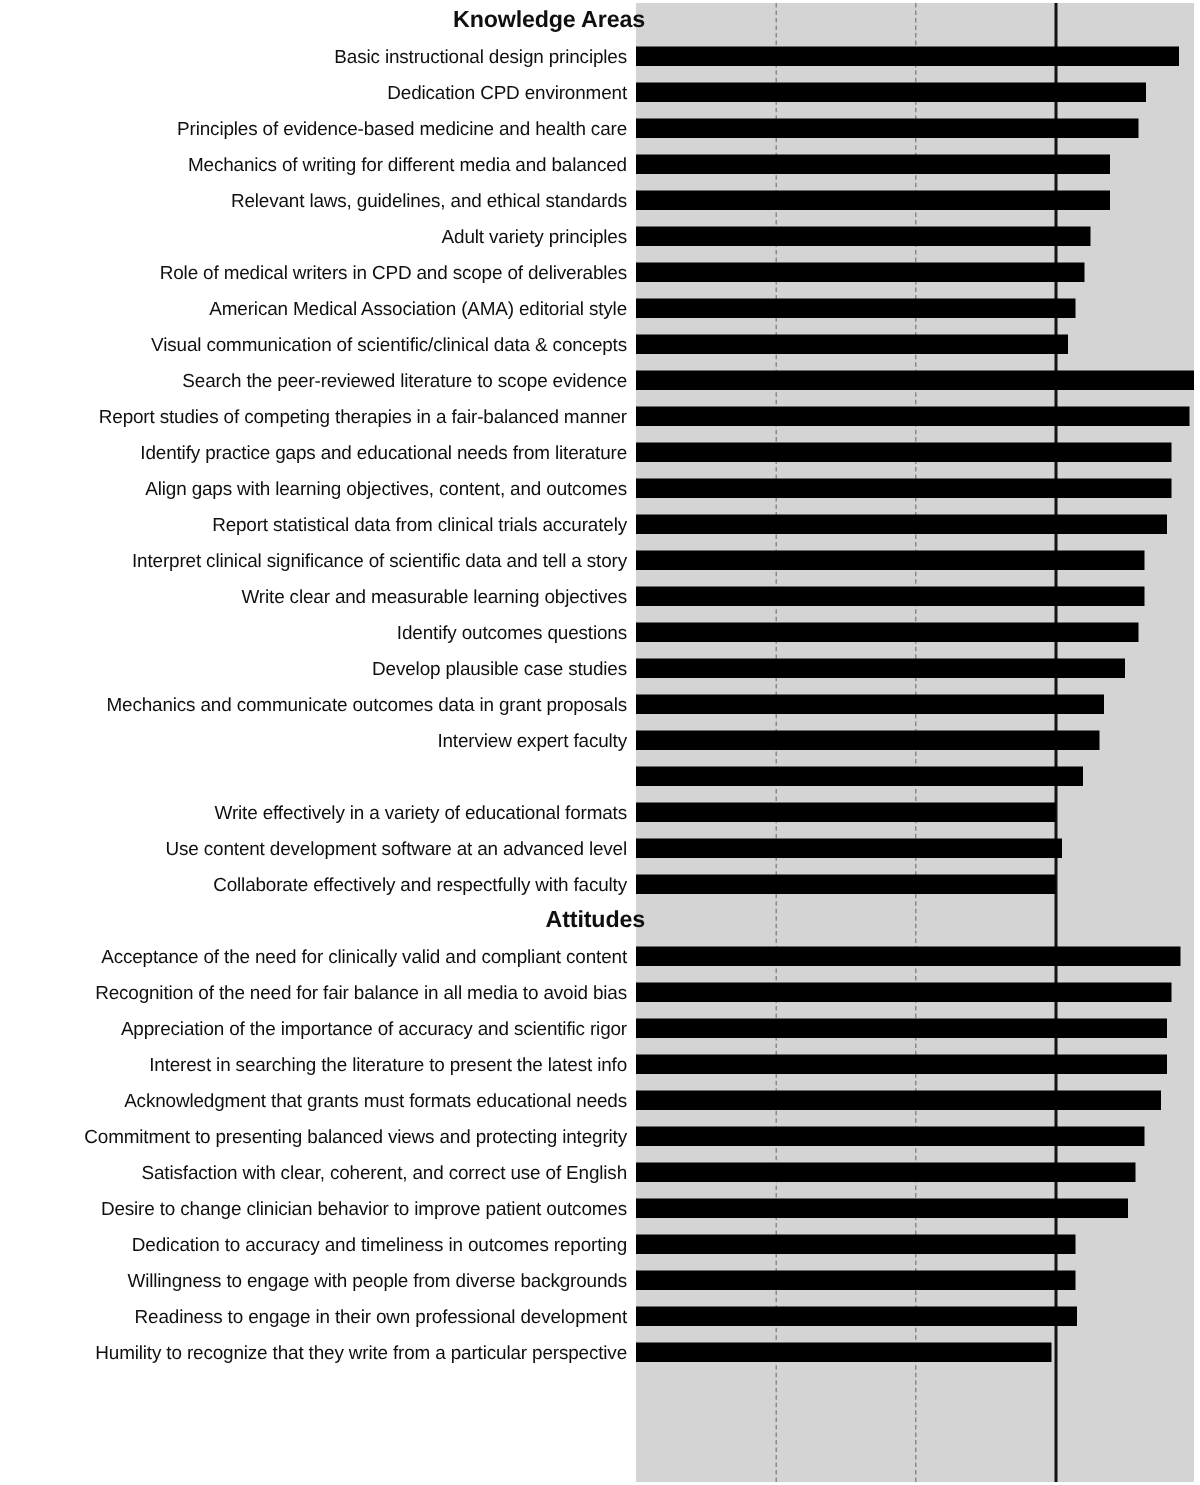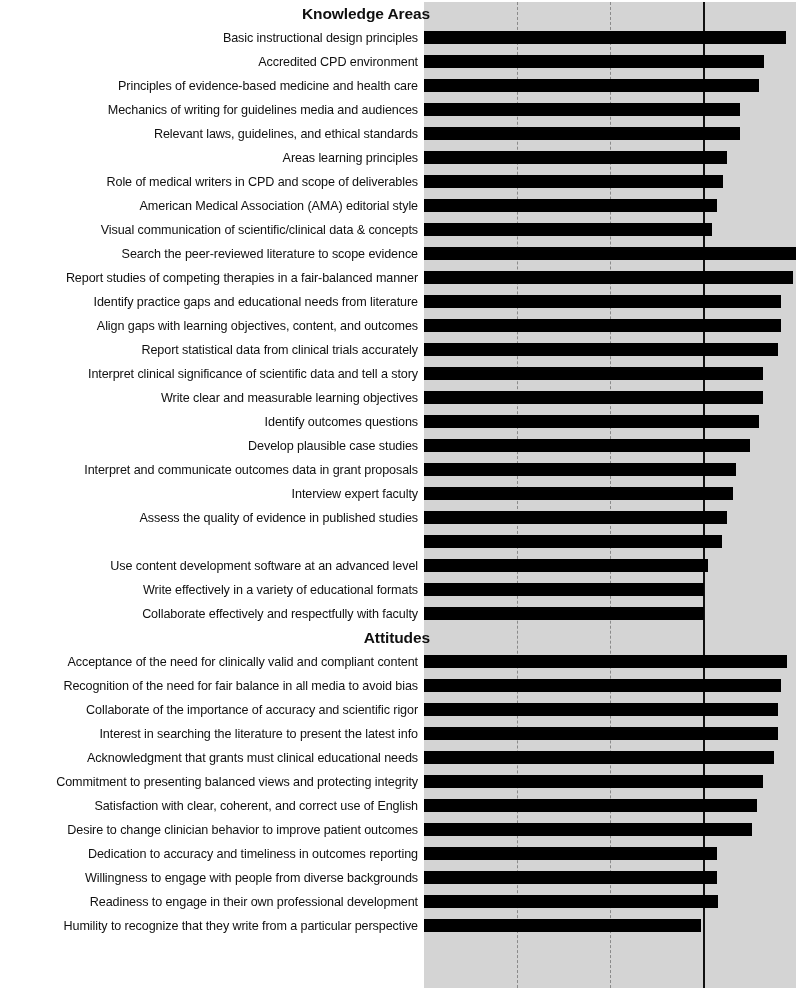--- a/index.html
+++ b/index.html
@@ -97,37 +97,37 @@
 
   <div id="rows">
       <div class="row section">
         <div class="row-label">Knowledge Areas</div>
       </div>
       <div class="row">
         <div class="row-label">Basic instructional design principles</div>
         <div class="bar" style="width: 361.77px;"></div>
       </div>
       <div class="row">
-        <div class="row-label">Accredited CPD environment</div>
+        <div class="row-label">Dedication CPD environment</div>
         <div class="bar" style="width: 340.38px;"></div>
       </div>
       <div class="row">
         <div class="row-label">Principles of evidence-based medicine and health care</div>
         <div class="bar" style="width: 334.8px;"></div>
       </div>
       <div class="row">
-        <div class="row-label">Mechanics of writing for guidelines media and audiences</div>
+        <div class="row-label">Mechanics of writing for different media and balanced</div>
         <div class="bar" style="width: 316.2px;"></div>
       </div>
       <div class="row">
         <div class="row-label">Relevant laws, guidelines, and ethical standards</div>
         <div class="bar" style="width: 316.2px;"></div>
       </div>
       <div class="row">
-        <div class="row-label">Areas learning principles</div>
+        <div class="row-label">Adult variety principles</div>
         <div class="bar" style="width: 303.18px;"></div>
       </div>
       <div class="row">
         <div class="row-label">Role of medical writers in CPD and scope of deliverables</div>
         <div class="bar" style="width: 299.46px;"></div>
       </div>
       <div class="row">
         <div class="row-label">American Medical Association (AMA) editorial style</div>
         <div class="bar" style="width: 292.95px;"></div>
       </div>
@@ -165,67 +165,63 @@
       </div>
       <div class="row">
         <div class="row-label">Identify outcomes questions</div>
         <div class="bar" style="width: 334.8px;"></div>
       </div>
       <div class="row">
         <div class="row-label">Develop plausible case studies</div>
         <div class="bar" style="width: 325.5px;"></div>
       </div>
       <div class="row">
-        <div class="row-label">Interpret and communicate outcomes data in grant proposals</div>
+        <div class="row-label">Mechanics and communicate outcomes data in grant proposals</div>
         <div class="bar" style="width: 312.48px;"></div>
       </div>
       <div class="row">
         <div class="row-label">Interview expert faculty</div>
         <div class="bar" style="width: 308.76px;"></div>
       </div>
       <div class="row">
-        <div class="row-label">Assess the quality of evidence in published studies</div>
-        <div class="bar" style="width: 303.18px;"></div>
-      </div>
-      <div class="row">
         <div class="bar" style="width: 297.6px;"></div>
+      </div>
+      <div class="row">
+        <div class="row-label">Write effectively in a variety of educational formats</div>
+        <div class="bar" style="width: 279.93px;"></div>
       </div>
       <div class="row">
         <div class="row-label">Use content development software at an advanced level</div>
         <div class="bar" style="width: 283.65px;"></div>
       </div>
       <div class="row">
-        <div class="row-label">Write effectively in a variety of educational formats</div>
-        <div class="bar" style="width: 279.93px;"></div>
-      </div>
-      <div class="row">
         <div class="row-label">Collaborate effectively and respectfully with faculty</div>
         <div class="bar" style="width: 279.93px;"></div>
       </div>
       <div class="row section">
         <div class="row-label">Attitudes</div>
       </div>
       <div class="row">
         <div class="row-label">Acceptance of the need for clinically valid and compliant content</div>
         <div class="bar" style="width: 362.7px;"></div>
       </div>
       <div class="row">
         <div class="row-label">Recognition of the need for fair balance in all media to avoid bias</div>
         <div class="bar" style="width: 357.12px;"></div>
       </div>
       <div class="row">
-        <div class="row-label">Collaborate of the importance of accuracy and scientific rigor</div>
+        <div class="row-label">Appreciation of the importance of accuracy and scientific rigor</div>
         <div class="bar" style="width: 354.33px;"></div>
       </div>
       <div class="row">
         <div class="row-label">Interest in searching the literature to present the latest info</div>
         <div class="bar" style="width: 354.33px;"></div>
       </div>
       <div class="row">
-        <div class="row-label">Acknowledgment that grants must clinical educational needs</div>
+        <div class="row-label">Acknowledgment that grants must formats educational needs</div>
         <div class="bar" style="width: 349.68px;"></div>
       </div>
       <div class="row">
         <div class="row-label">Commitment to presenting balanced views and protecting integrity</div>
         <div class="bar" style="width: 339.45px;"></div>
       </div>
       <div class="row">
         <div class="row-label">Satisfaction with clear, coherent, and correct use of English</div>
         <div class="bar" style="width: 332.94px;"></div>
       </div>

